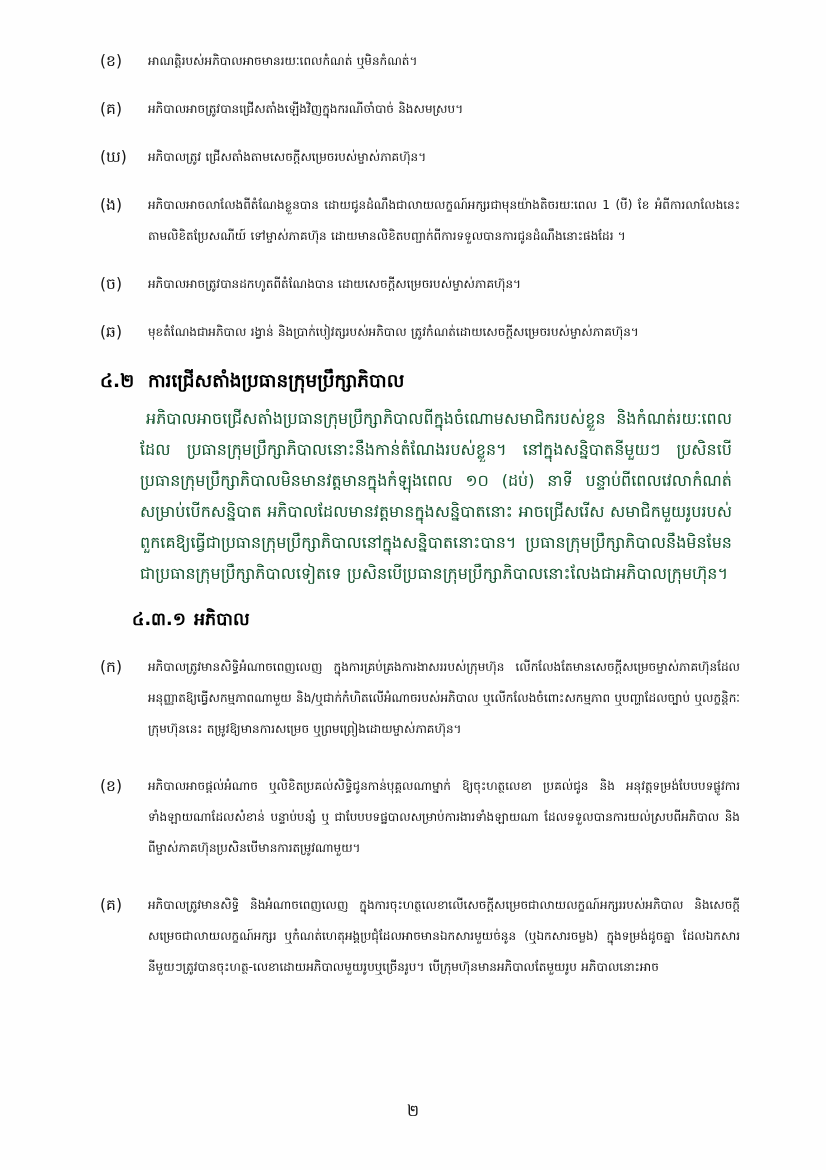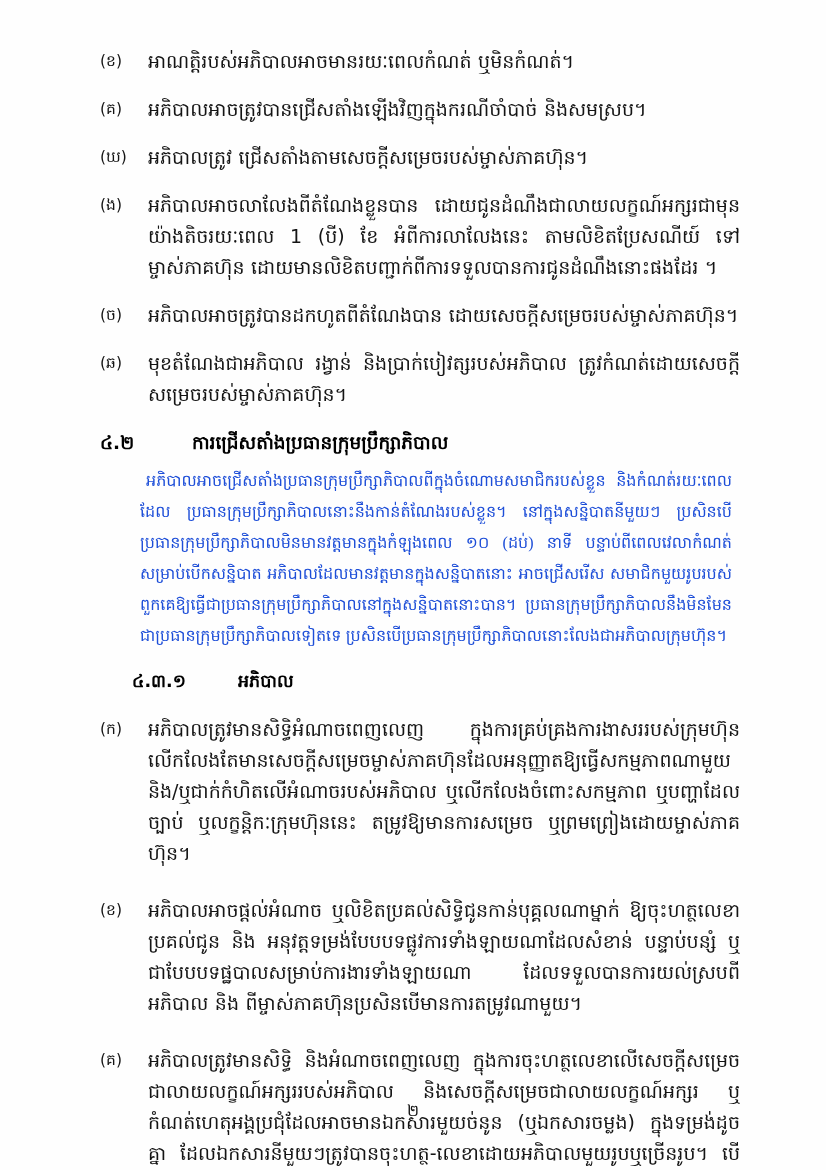--- a/index.html
+++ b/index.html
@@ -41,42 +41,41 @@
   }
   .item-marker {
     flex: 0 0 48px;
     font-size: 15.5px;
     line-height: 31px;
     color: #141414;
     white-space: nowrap;
   }
   .item-body {
     flex: 1 1 auto;
-    font-size: 19px;
+    font-size: 12px;
     line-height: 31px;
     text-align: justify;
     text-justify: inter-word;
     color: #141414;
     word-spacing: 0.5px;
   }
   .item-body.nojust {
     text-align: left;
   }
 
   
   .heading {
     display: flex;
     align-items: flex-start;
     font-weight: bold;
     font-size: 18.5px;
     line-height: 32px;
     color: #000;
     margin-top: 16px;
     margin-bottom: 6px;
-    gap: 44px;
   }
   .heading .h-num {
     flex: 0 0 48px;
     white-space: nowrap;
   }
   .heading .h-text {
     flex: 1 1 auto;
   }
   .heading.sub {
     font-size: 17.5px;
@@ -87,26 +86,25 @@
   .heading.sub .h-num {
     flex: 0 0 62px;
   }
 
   
   .para {
     font-size: 16px;
     line-height: 31px;
     text-align: justify;
     text-justify: inter-word;
-    color: #1d4ed8;
+    color: #14532d;
     margin: 0 8px 14px 0;
     padding-left: 40px;
     text-indent: 6px;
     word-spacing: 0.5px;
-    font-family: Liberation Serif, serif;
   }
 
   .spacer-sm { height: 9px; }
 
   
   .page-number {
     position: absolute;
     left: 0;
     right: 0;
     bottom: 46px;

